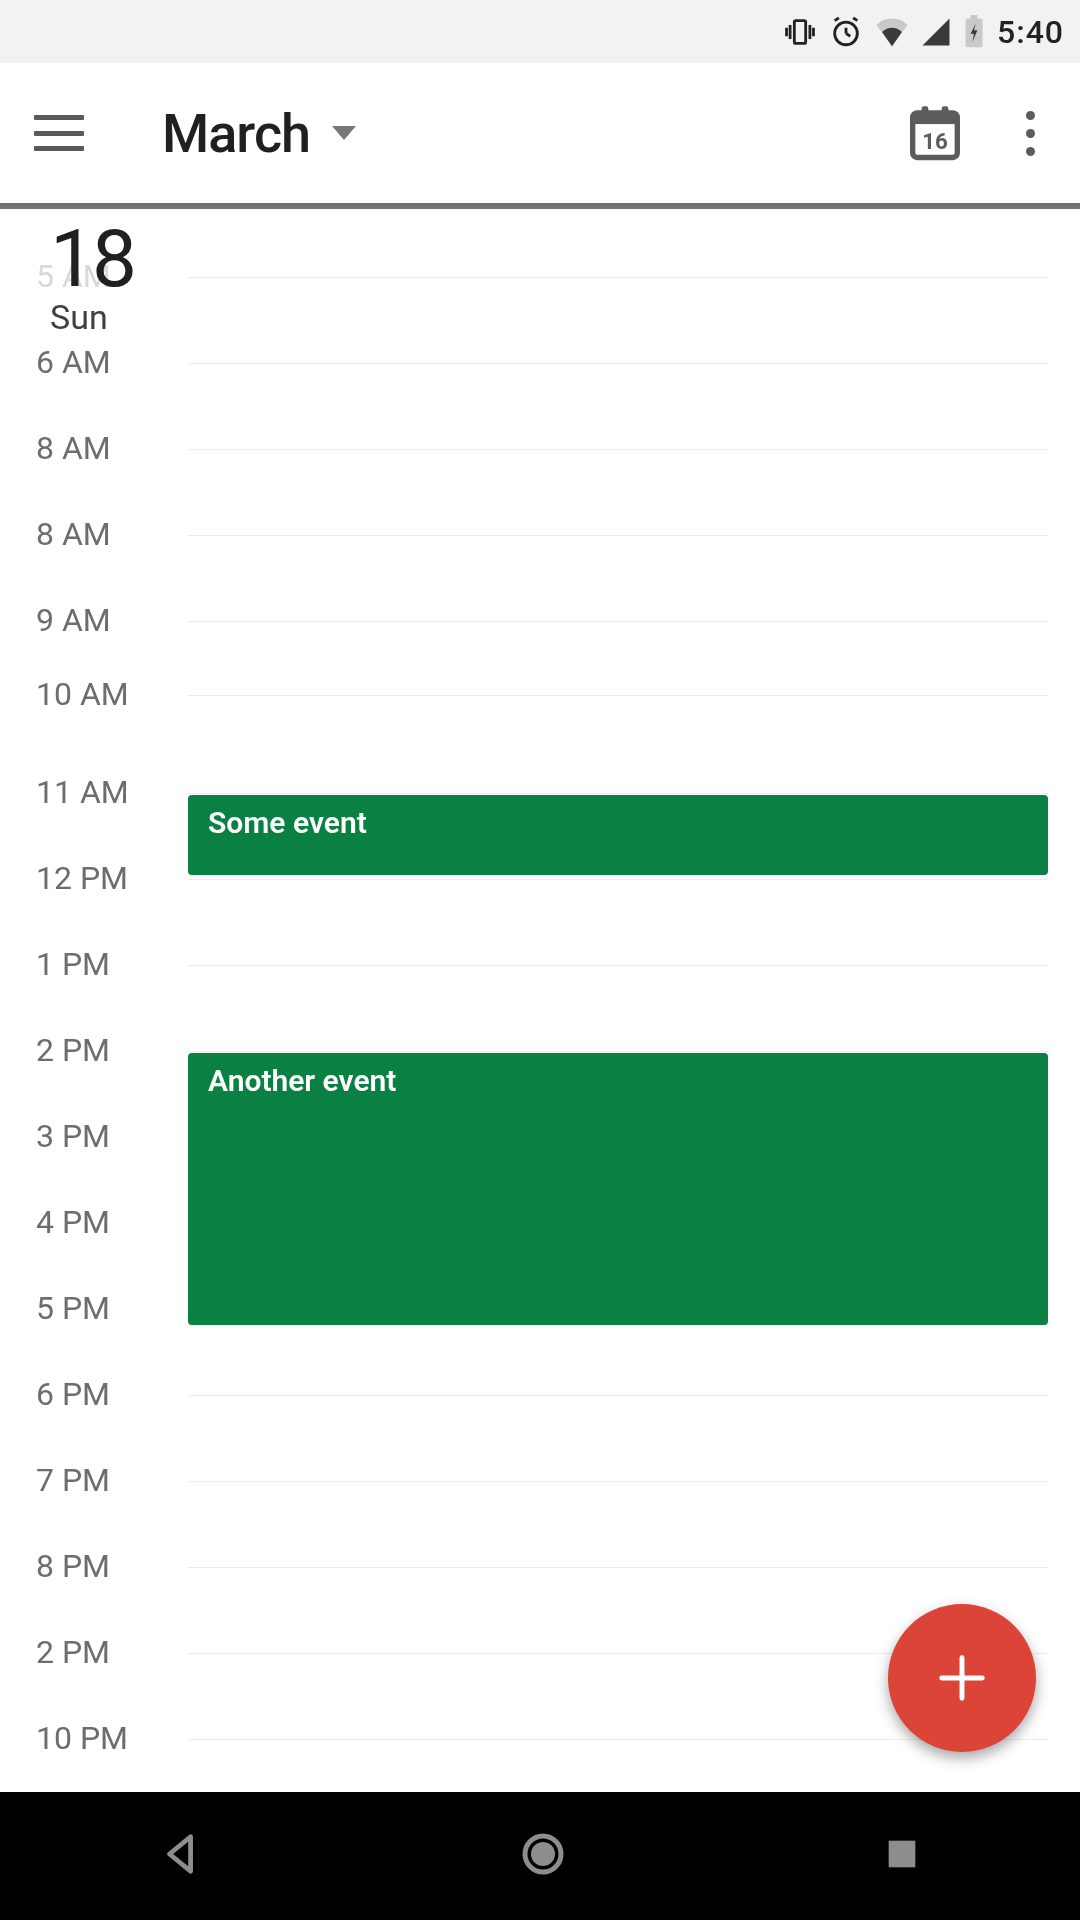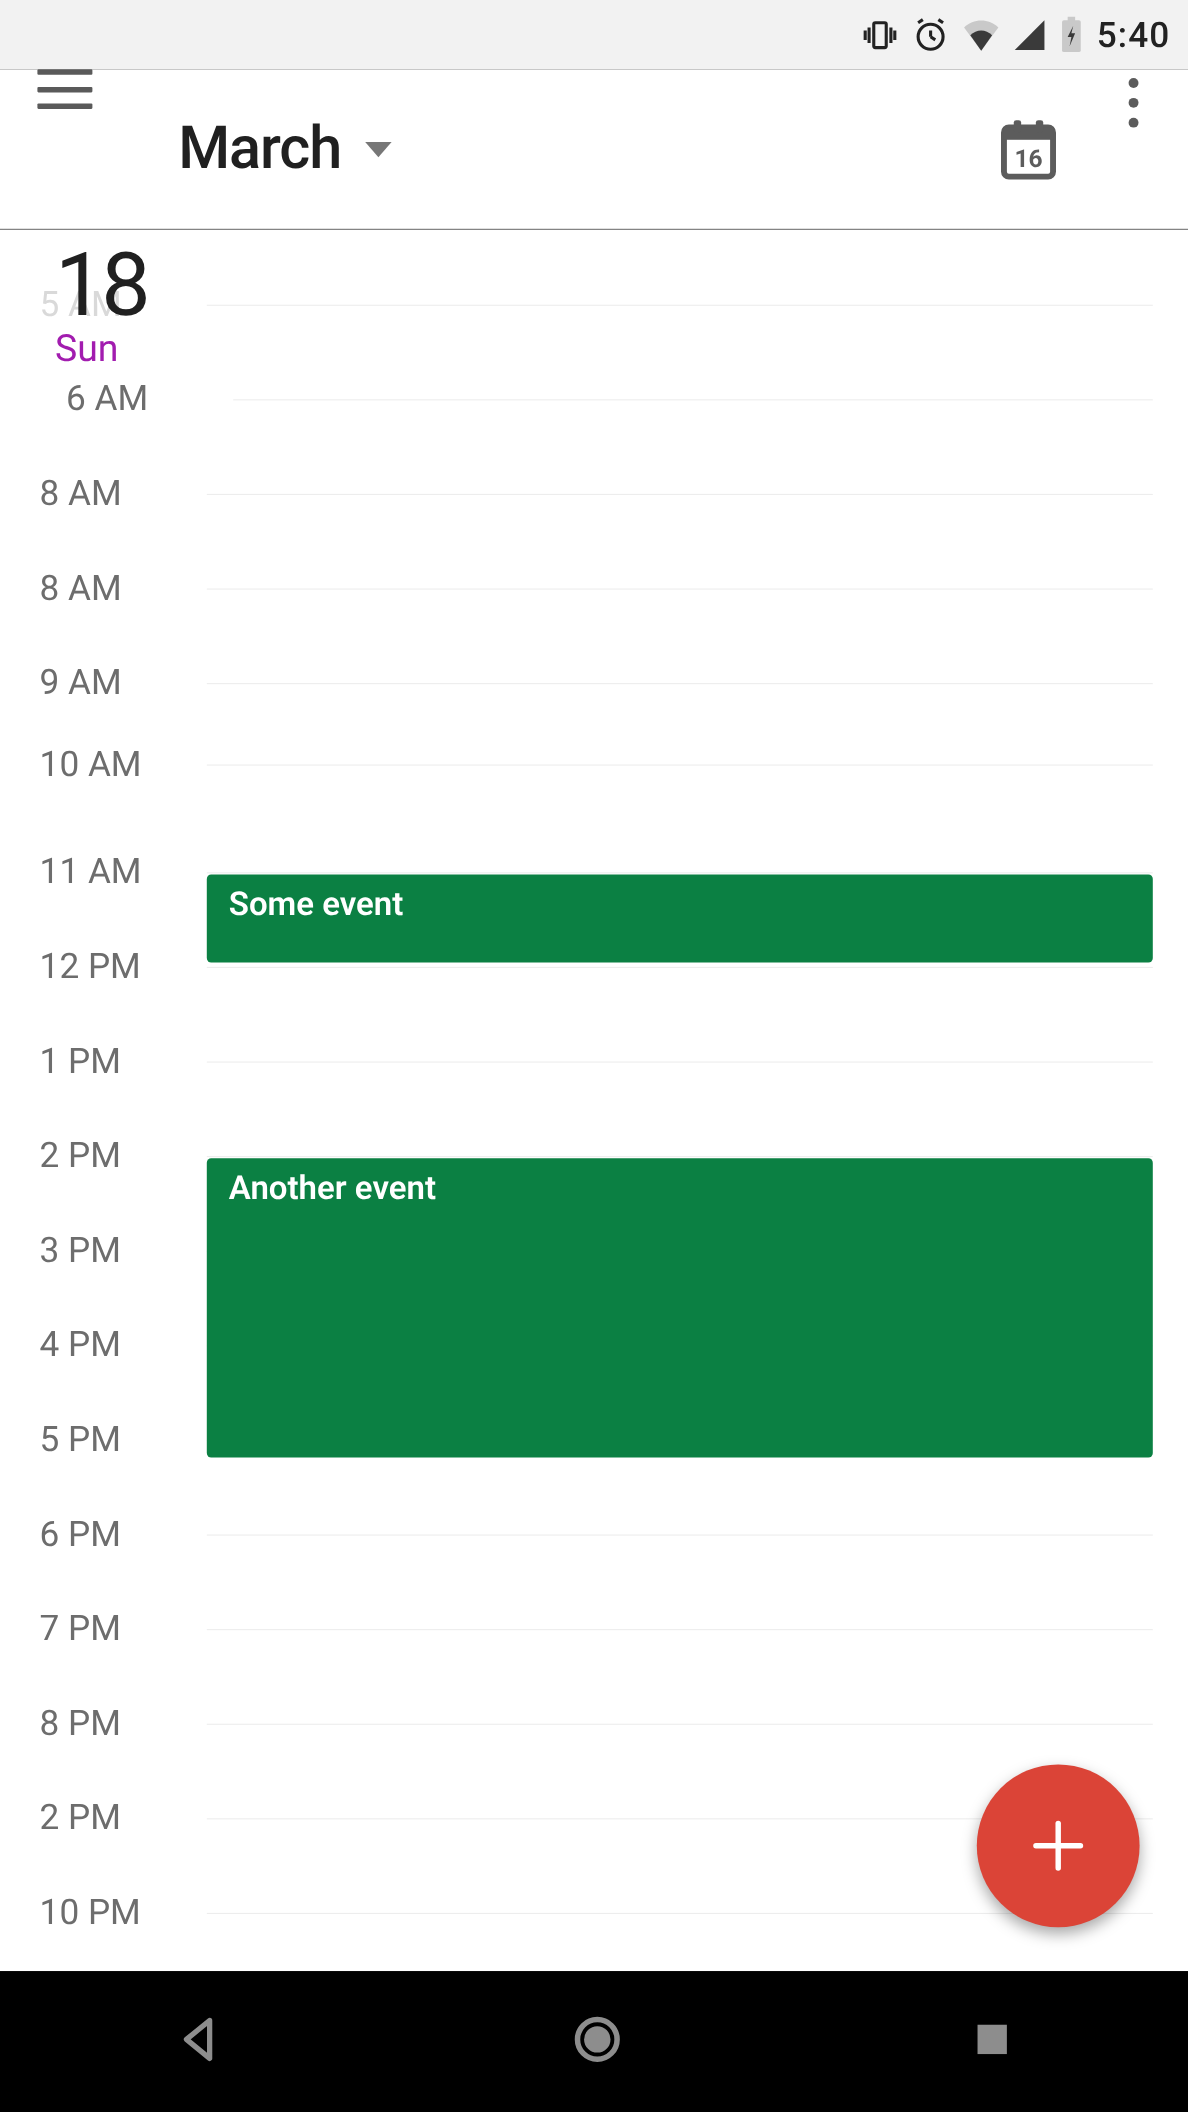--- a/index.html
+++ b/index.html
@@ -10,23 +10,23 @@
       height: 63px; background: #f2f2f2; color: #222;
       display: flex; align-items: center; justify-content: flex-end;
       padding-right: 16px; gap: 12px;
     }
     .status-bar .clock-text { font-size: 32px; font-weight: 500; letter-spacing: 1px; }
     .status-icon { display:inline-flex; align-items:center; justify-content:center; }
 
     
     .app-bar {
       height: 146px; background: #fff;
-      display: flex; 
+      display: flex; align-items: center;
       padding: 0 18px 0 34px;
-      border-bottom: 1px solid #737373;
+      border-bottom: 6px solid #737373;
       position: relative;
     }
     .app-bar::after{ 
       content:""; position:absolute; left:0; right:0; bottom:-3px; height:3px;
       background:linear-gradient(to bottom, rgba(0,0,0,.08), rgba(0,0,0,0));
     }
     .hamburger { width: 50px; height: 36px; display: flex; flex-direction: column; justify-content: space-between; margin-right: 78px; }
     .hamburger span { display:block; height:5px; background:#5a5a5a; border-radius:1px; }
     .month-btn { display:flex; align-items:center; gap:22px; }
     .month-btn .label { font-size: 54px; font-weight:500; color:#202020; letter-spacing:-1px; }
@@ -38,21 +38,21 @@
 
     
     .day-view {
       position: relative; height: calc(1920px - 63px - 146px - 128px);
       background:#fff; overflow:hidden;
     }
     .date-header{
       position:absolute; left:50px; top:10px; z-index:5;
     }
     .date-header .num{ font-size:80px; font-weight:400; color:#202020; letter-spacing:-3px; line-height:1;}
-    .date-header .dow{ font-size:34px; color:#a21caf; margin-top:-2px;}
+    .date-header .dow{ font-size:34px; color:#404040; margin-top:-2px;}
 
     .hour-row{ position:absolute; left:0; right:0; height:86px; }
     .hour-label{ position:absolute; left:36px; top:-20px; font-size:32px; color:#6d6d6d; white-space:nowrap; }
     .hour-line{ position:absolute; left:188px; right:32px; top:0; height:1px; background:#ededed; }
 
     .event{
       position:absolute; left:188px; right:32px;
       background:#0b8043; border-radius:4px; color:#fff;
       padding:10px 20px 0 20px; font-size:30px; font-weight:600;
     }
@@ -146,21 +146,21 @@
 <div class="day-view">
   <div class="date-header">
     <div class="num">18</div>
     <div class="dow">Sun</div>
   </div>
   <div id="hours-container">
       <div class="hour-row" style="top: 68px;">
         <div class="hour-label" style="color: rgb(217, 217, 217);">5 AM</div>
         <div class="hour-line"></div>
       </div>
-      <div class="hour-row" style="top: 154px; margin-left: 24px;">
+      <div class="hour-row" style="top: 154px;">
         <div class="hour-label">6 AM</div>
         <div class="hour-line"></div>
       </div>
       <div class="hour-row" style="top: 240px;">
         <div class="hour-label">8 AM</div>
         <div class="hour-line"></div>
       </div>
       <div class="hour-row" style="top: 326px;">
         <div class="hour-label">8 AM</div>
         <div class="hour-line"></div>

